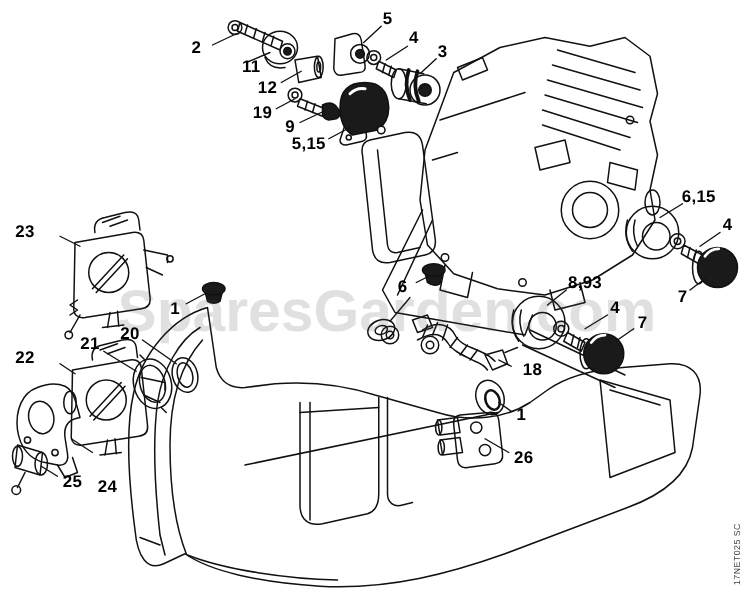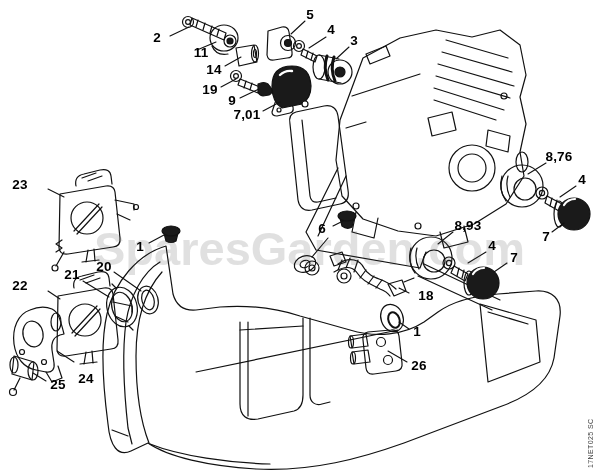--- a/index.html
+++ b/index.html
@@ -316,38 +316,38 @@
       <line x1="46" y1="381" x2="33" y2="373"></line>
     </g>
   </svg>
 
   <div class="watermark">SparesGarden.com</div>
 
   <div class="diagram-code">17NET025 SC</div>
 
   <span class="callout" style="left:157px;top:38px">2</span>
   <span class="callout" style="left:201px;top:53px">11</span>
-  <span class="callout" style="left:214px;top:70px">14</span>
+  <span class="callout" style="left:214px;top:70px">12</span>
   <span class="callout" style="left:210px;top:90px">19</span>
   <span class="callout" style="left:232px;top:101px">9</span>
-  <span class="callout" style="left:247px;top:115px">7,01</span>
+  <span class="callout" style="left:247px;top:115px">5,15</span>
   <span class="callout" style="left:310px;top:15px">5</span>
   <span class="callout" style="left:331px;top:30px">4</span>
   <span class="callout" style="left:354px;top:41px">3</span>
-  <span class="callout" style="left:559px;top:157px">8,76</span>
+  <span class="callout" style="left:559px;top:157px">6,15</span>
   <span class="callout" style="left:582px;top:180px">4</span>
   <span class="callout" style="left:546px;top:237px">7</span>
   <span class="callout" style="left:468px;top:226px">8,93</span>
   <span class="callout" style="left:492px;top:246px">4</span>
   <span class="callout" style="left:514px;top:258px">7</span>
   <span class="callout" style="left:20px;top:185px">23</span>
   <span class="callout" style="left:140px;top:247px">1</span>
   <span class="callout" style="left:322px;top:229px">6</span>
   <span class="callout" style="left:426px;top:296px">18</span>
   <span class="callout" style="left:417px;top:332px">1</span>
   <span class="callout" style="left:419px;top:366px">26</span>
   <span class="callout" style="left:104px;top:267px">20</span>
   <span class="callout" style="left:72px;top:275px">21</span>
   <span class="callout" style="left:20px;top:286px">22</span>
-  <span class="callout" style="left:86px;top:379px">24</span>
+  <span class="callout" style="left:86px;top:389px">24</span>
   <span class="callout" style="left:58px;top:385px">25</span>
 
 </div>
 
 </body></html>

